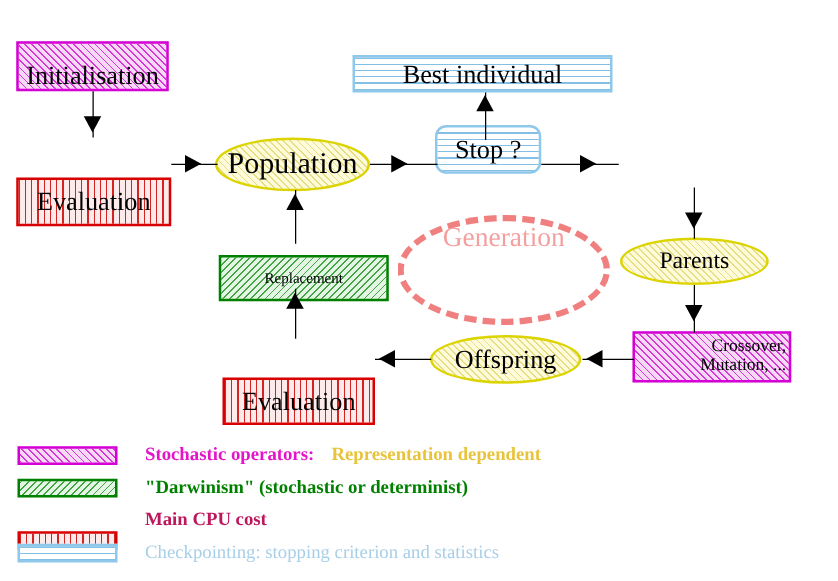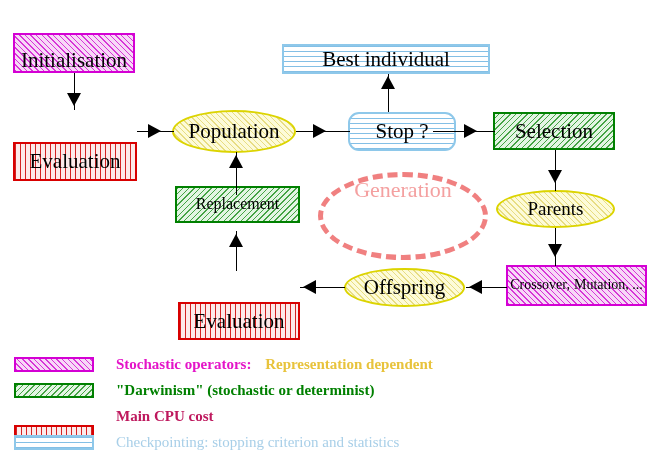--- a/index.html
+++ b/index.html
@@ -83,54 +83,51 @@
 <div id="diagram">
 
   <div class="node pat-magenta" style="left:13px;top:33px;width:122px;height:40px;font-size:21px;align-items:flex-end;">
     <span class="lbl">Initialisation</span>
   </div>
 
   <div class="node pat-red" style="left:13px;top:110px;width:124px;height:39px;font-size:21px;">
     <span class="lbl">Evaluation</span>
   </div>
 
-  <div class="node pat-yellow ellipse" style="left:172px;top:110px;width:124px;height:43px;font-size:21px;">
+  <div class="node pat-yellow ellipse" style="left:172px;top:110px;width:124px;height:43px;font-size:24px;">
     <span class="lbl">Population</span>
   </div>
 
   <div class="node pat-blue" style="left:282px;top:44px;width:208px;height:30px;font-size:21px;">
     <span class="lbl">Best individual</span>
   </div>
 
-  <div class="node pat-blue rounded" style="left:348px;top:112px;width:108px;height:39px;font-size:21px;border-radius:11px;">
+  <div class="node pat-blue rounded" style="left:348px;top:100px;width:85px;height:39px;font-size:21px;">
     <span class="lbl">Stop ?</span>
   </div>
 
-  <div class="node pat-green" style="left:493px;top:112px;width:122px;height:38px;font-size:21px;">
-    <span class="lbl">Selection</span>
-  </div>
 
   <div class="node pat-yellow ellipse" style="left:496px;top:190px;width:119px;height:38px;font-size:19px;">
     <span class="lbl">Parents</span>
   </div>
 
-  <div class="node pat-magenta" style="left:506px;top:265px;width:141px;height:41px;font-size:14px;flex-direction:row;">
+  <div class="node pat-magenta" style="left:506px;top:265px;width:127px;height:41px;font-size:14px;flex-direction:column;align-items:flex-end;">
     <span class="lbl">Crossover,</span>
     <span class="lbl">Mutation, ...</span>
   </div>
 
   <div class="node pat-yellow ellipse" style="left:344px;top:268px;width:121px;height:39px;font-size:21px;">
     <span class="lbl">Offspring</span>
   </div>
 
   <div class="node pat-red" style="left:178px;top:270px;width:122px;height:38px;font-size:21px;">
     <span class="lbl">Evaluation</span>
   </div>
 
-  <div class="node pat-green" style="left:175px;top:186px;width:125px;height:37px;font-size:16px;">
+  <div class="node pat-green" style="left:175px;top:204px;width:136px;height:37px;font-size:12px;">
     <span class="lbl">Replacement</span>
   </div>
 
   <div class="dashed-gen" style="left:318px;top:172px;width:160px;height:78px;font-size:22px;">
     <span class="gen-label">Generation</span>
   </div>
 
   <div class="ln v" style="left:74px;top:73px;height:37px;"></div>
   <div class="ah d" style="left:67px;top:93px;"></div>
 

